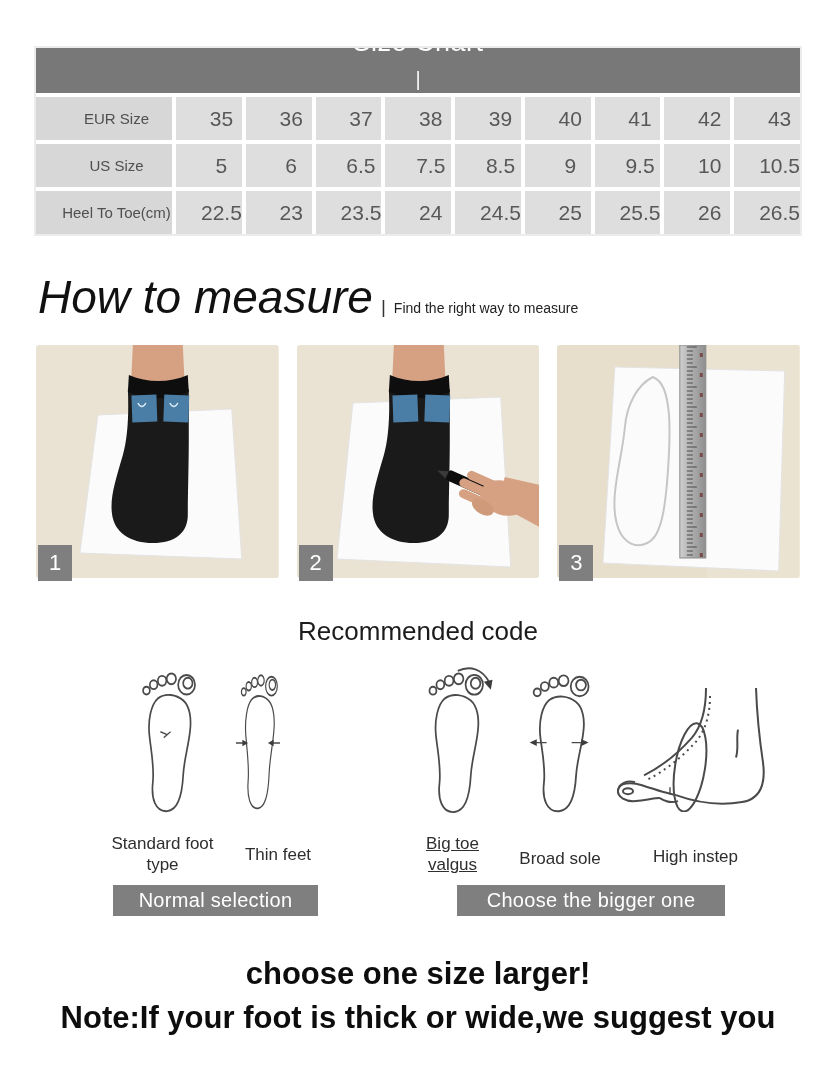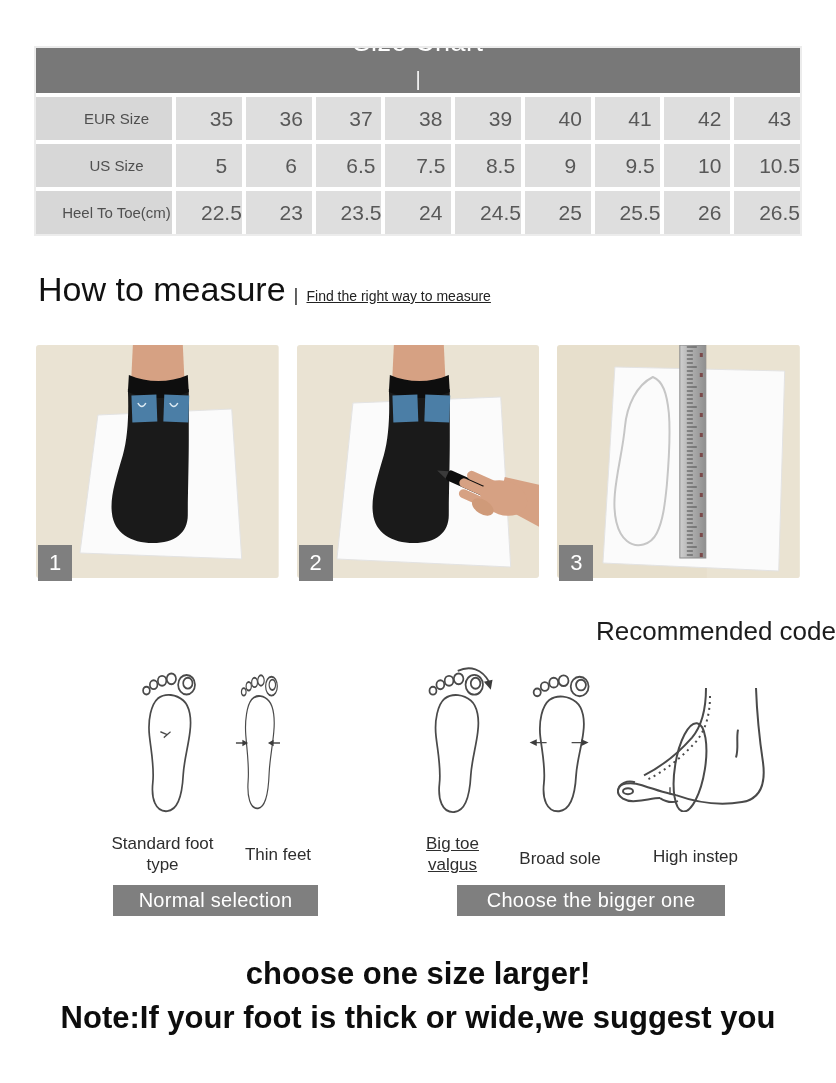--- a/index.html
+++ b/index.html
@@ -25,40 +25,40 @@
   }
   .chart-header .title{font-size:27px;letter-spacing:.5px;}
   .chart-header .sep{font-size:20px;font-weight:400;opacity:.95;position:relative;top:1px;}
   .chart-header .subtitle{font-size:14px;font-weight:normal;letter-spacing:.3px;}
   .size-table{display:grid;grid-template-columns:136px repeat(9,1fr);gap:4px;background:#fff;}
   .cell{height:43px;display:flex;align-items:center;justify-content:center;color:#585858;padding-left:25px;}
   .label-cell{background:var(--label-cell-bg);font-size:15px;color:#4f4f4f;}
   .value-cell{background:var(--value-cell-bg);font-size:21px;}
   
   .measure-head{position:absolute;left:38px;top:270px;display:flex;align-items:baseline;gap:8px;}
-  .measure-head .big{font-size:34px;color:#111;}
+  .measure-head .big{font-size:46px;color:#111;font-style:italic;}
   .measure-head .sep{font-size:19px;color:#333;}
-  .measure-head .small{font-size:14px;color:#222;text-decoration:underline;}
+  .measure-head .small{font-size:14px;color:#222;}
   
   .photos{position:absolute;left:36px;top:345px;width:764px;height:233px;display:flex;gap:18px;}
   .photo{position:relative;flex:1;height:233px;}
   .photo svg{width:100%;height:100%;display:block;border-radius:3px;}
   .badge{
     position:absolute;left:2px;bottom:-3px;width:34px;height:36px;
     background:var(--gray-badge);color:#fff;font-size:22px;
     display:flex;align-items:center;justify-content:center;
   }
   .ph-bg{fill:var(--photo-bg);}
   .paper{fill:#fbfbfb;stroke:#e3e3e3;stroke-width:1;}
   .skin{fill:#d6a183;}
   .sock{fill:#1a1a1a;}
   .sock-cuff{fill:#0e0e0e;}
   .patch{fill:var(--sock-blue);}
   
-  .rec-title{position:absolute;left:0;top:616px;width:836px;text-align:right;font-size:26px;color:#1c1c1c;}
+  .rec-title{position:absolute;left:0;top:616px;width:836px;text-align:center;font-size:26px;color:#1c1c1c;}
   .foot-svg{position:absolute;}
   .foot-svg path,.foot-svg circle,.foot-svg ellipse{stroke:#4a4a4a;stroke-width:2;fill:#fff;}
   .foot-svg .anno{fill:#3c3c3c;stroke:none;}
   .foot-svg .thin-line{fill:none;stroke-width:1.4;}
   .foot-svg .noline{fill:none;}
   .foot-label{position:absolute;text-align:center;font-size:17px;color:#2e2e2e;line-height:21px;}
   .bar-button{
     position:absolute;height:31px;background:var(--button-bg);color:#fff;
     font-size:20px;display:flex;align-items:center;justify-content:center;letter-spacing:.3px;
   }

